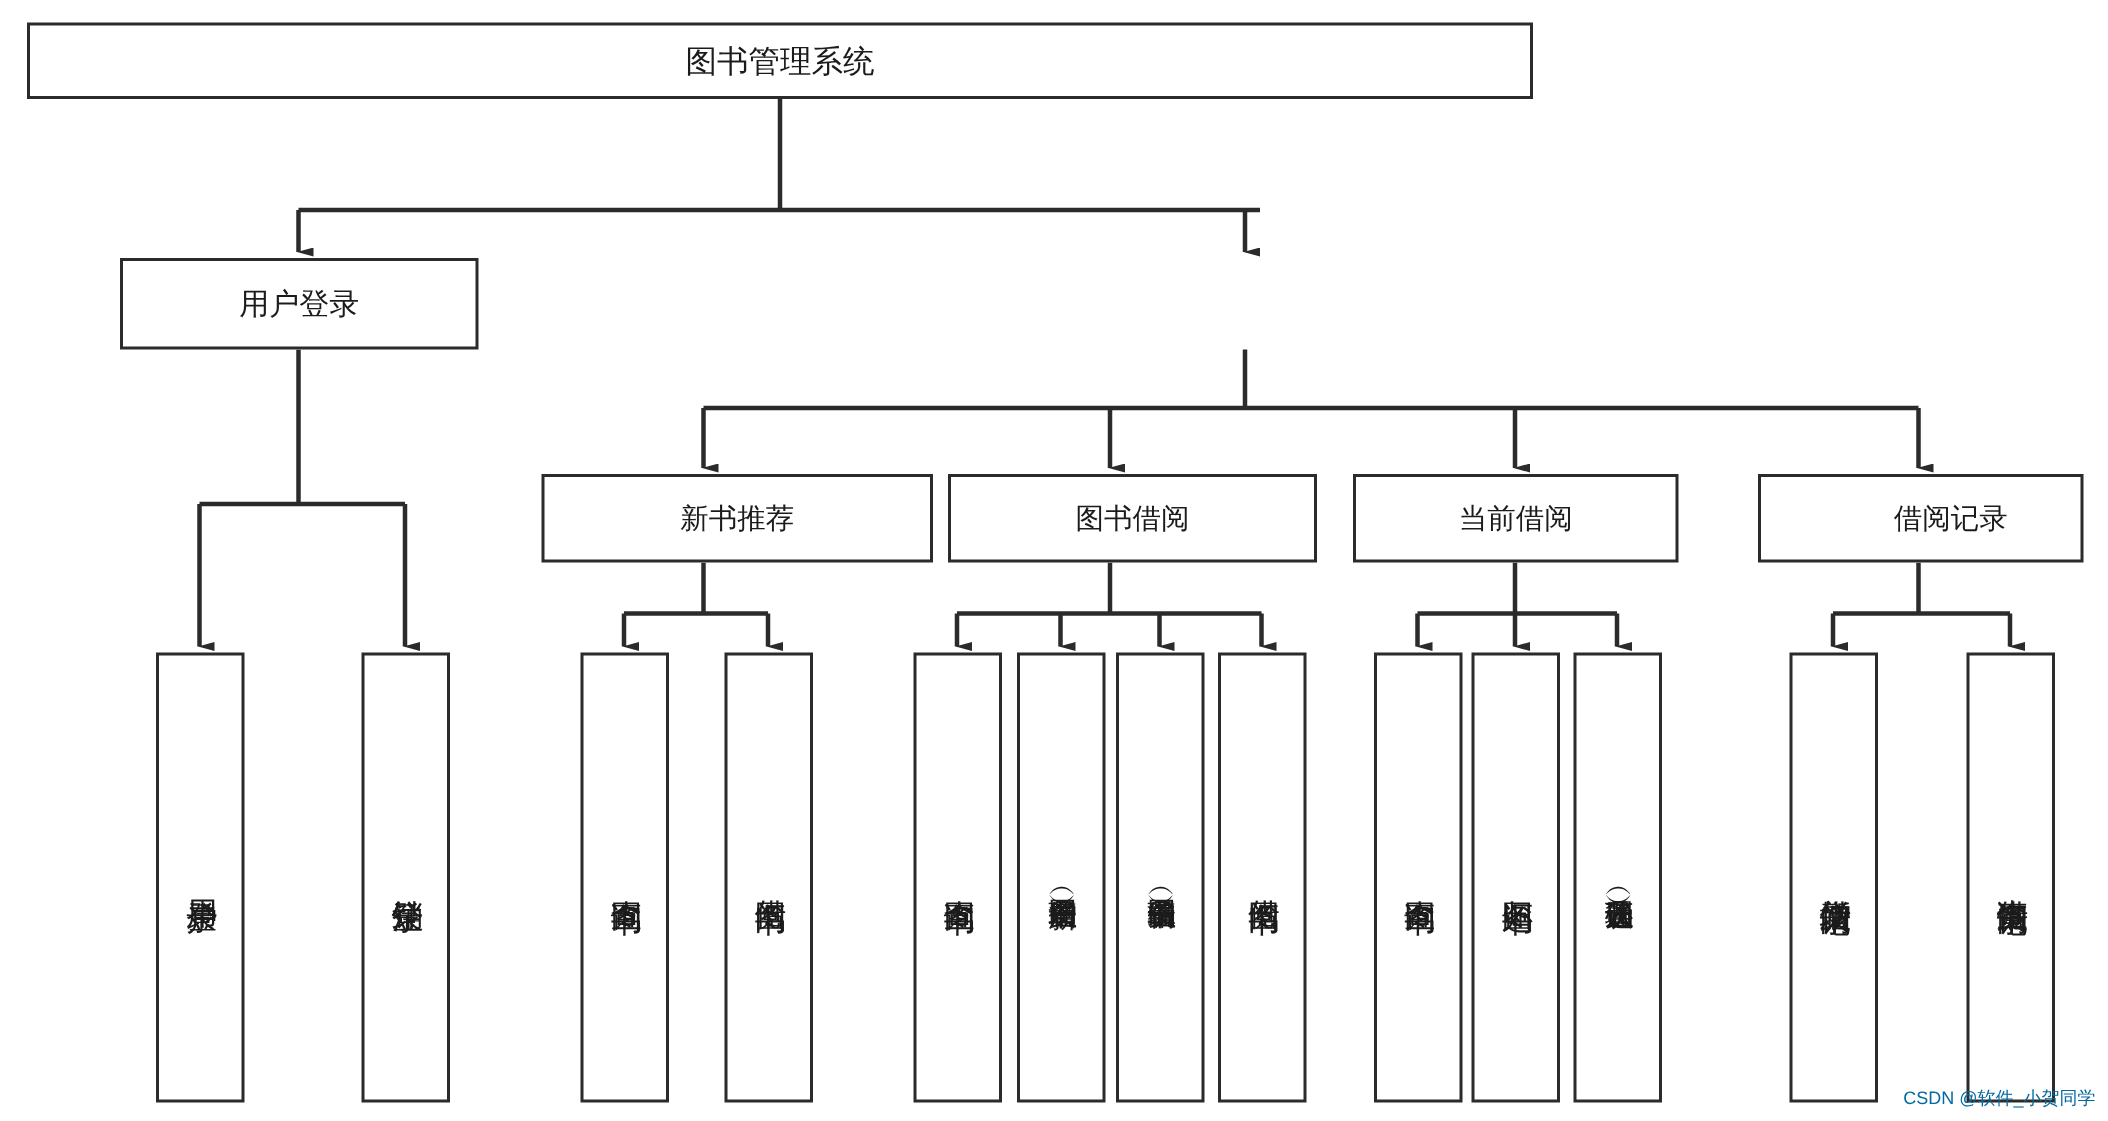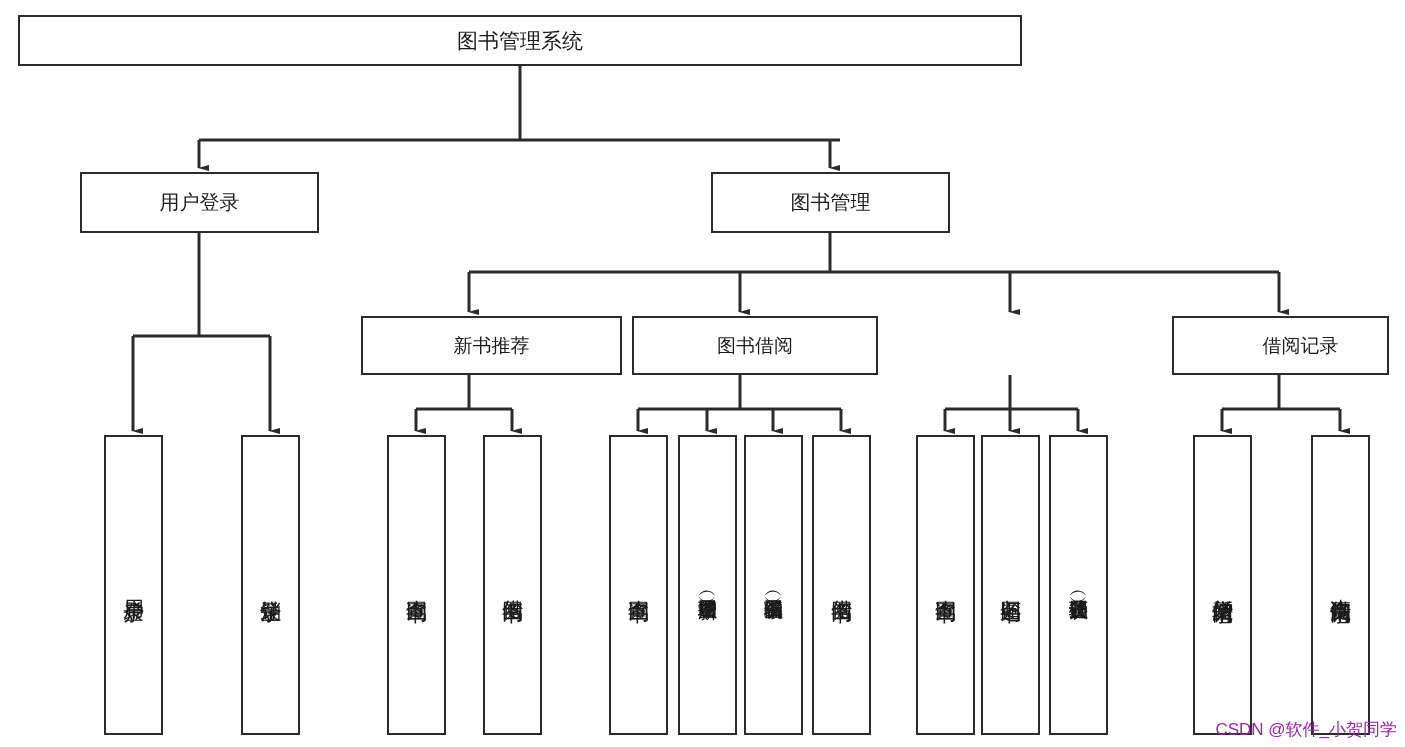--- a/index.html
+++ b/index.html
@@ -57,22 +57,22 @@
     text-align: center;
   }
   .leaf-long .vtext {
     font-size: 19px;
     letter-spacing: 0px;
   }
   .watermark {
     position: absolute;
     right: 8px;
     bottom: 6px;
-    font-size: 17px;
-    color: #a21caf;
+    font-size: 12px;
+    color: #0369a1;
     z-index: 3;
     white-space: nowrap;
   }
 </style>
 </head>
 <body>
 
 <div id="canvas">
 
   <svg id="wires" viewBox="0 0 1405 747" xmlns="http://www.w3.org/2000/svg">
@@ -125,29 +125,29 @@
     </g>
   </svg>
 
   <div class="node root" style="left:18px; top:15px; width:1004px; height:51px;">
     <span>图书管理系统</span>
   </div>
 
   <div class="node level2" style="left:80px; top:172px; width:239px; height:61px;">
     <span>用户登录</span>
   </div>
-  <div class="node level2" style="left:711px; top:172px; width:239px; height:61px;">
-    <span>图书管理</span>
-  </div>
 
   <div class="node level3" style="left:361px; top:316px; width:261px; height:59px;">
     <span>新书推荐</span>
   </div>
   <div class="node level3" style="left:632px; top:316px; width:246px; height:59px;">
     <span>图书借阅</span>
+  </div>
+  <div class="node level3" style="left:902px; top:316px; width:217px; height:59px;">
+    <span>当前借阅</span>
   </div>
   <div class="node level3" style="left:1172px; top:316px; width:217px; height:59px;padding-left:40px;">
     <span>借阅记录</span>
   </div>
 
   <div class="node leaf" style="left:104px; top:435px; width:59px; height:300px;">
     <span class="vtext">用户登录</span>
   </div>
   <div class="node leaf" style="left:241px; top:435px; width:59px; height:300px;">
     <span class="vtext">注销登录</span>

